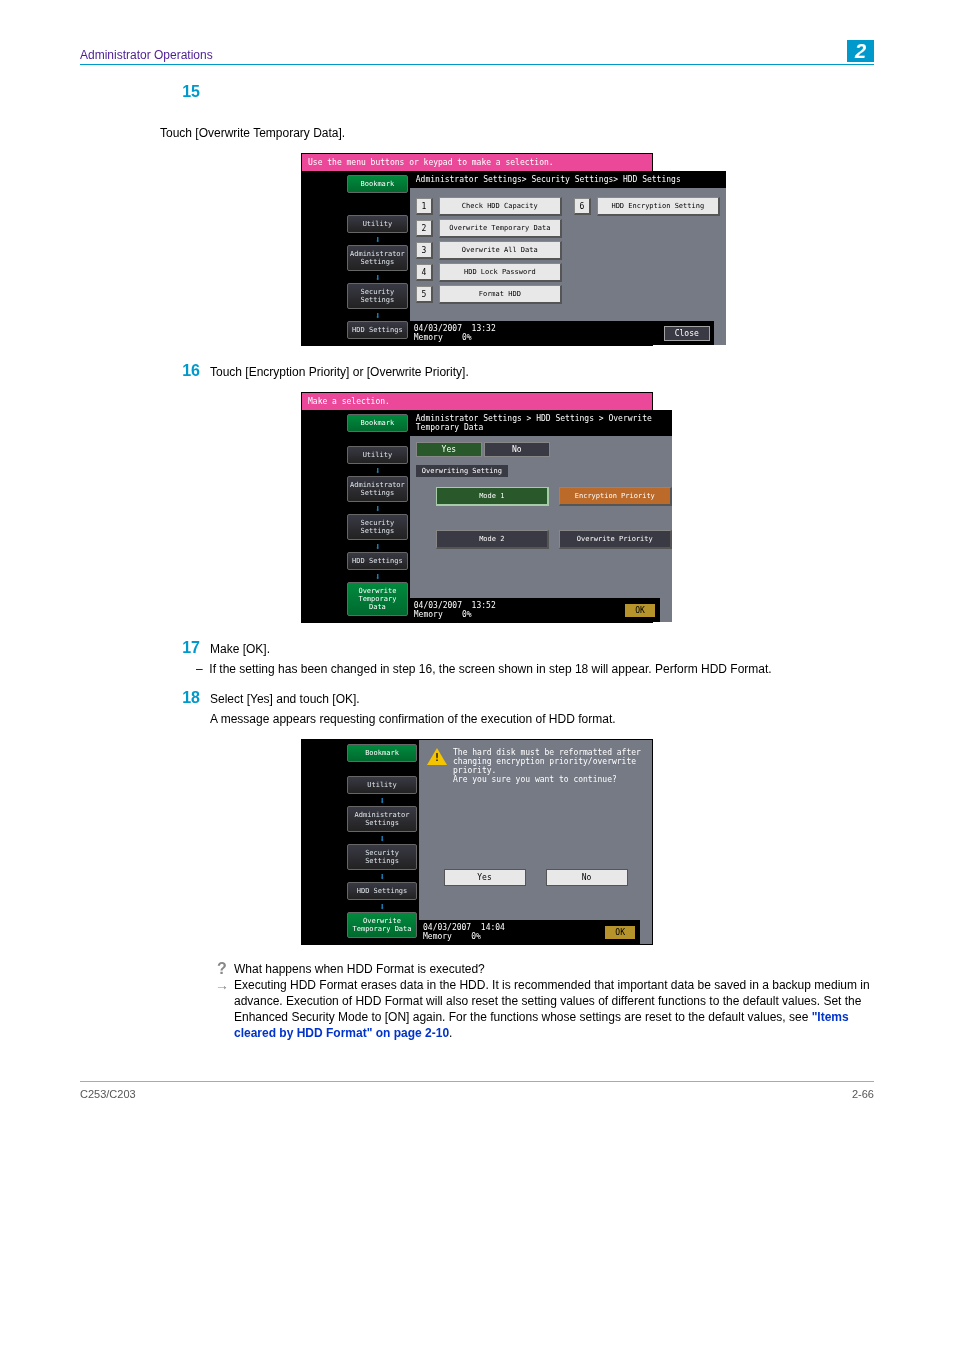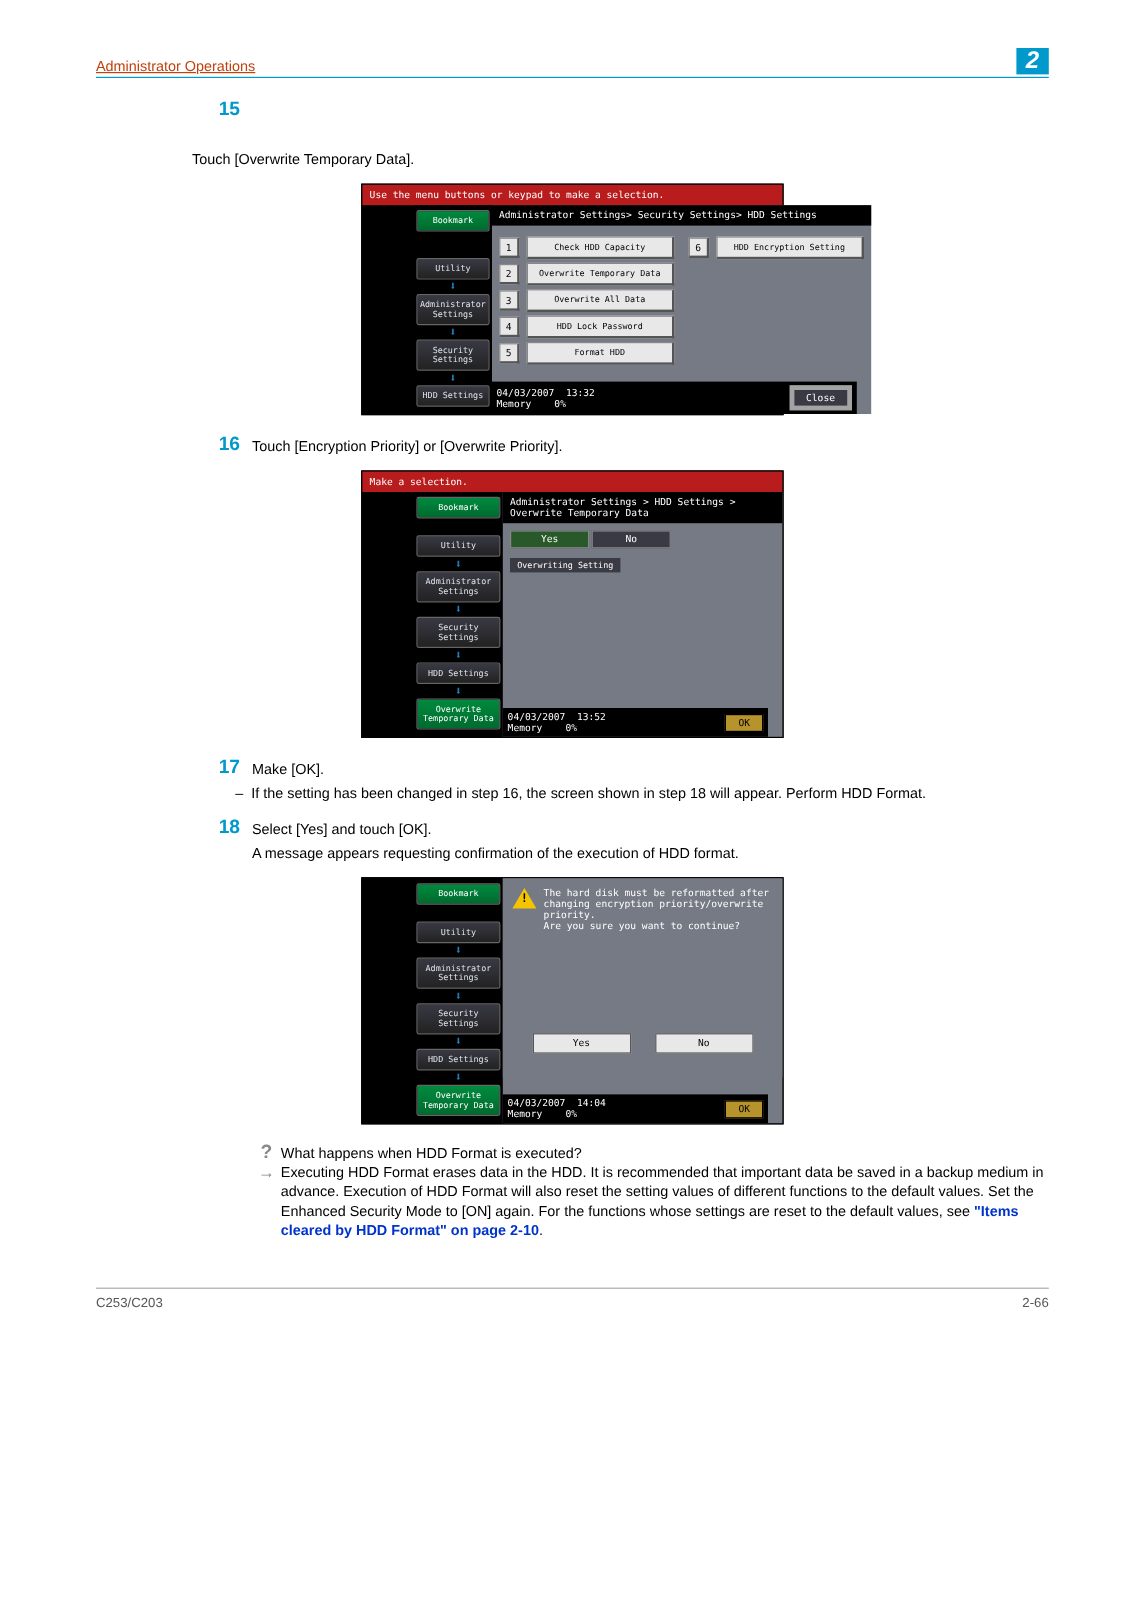--- a/index.html
+++ b/index.html
@@ -12,21 +12,21 @@
   }
   .page {
     padding: 40px 80px 20px 80px;
   }
   .running-head {
     display: flex;
     justify-content: space-between;
     align-items: flex-end;
     height: 22px;
   }
-  .running-head .title { color: #c2410c; font-size: 12px; text-decoration: underline; }
+  .running-head .title { color: #4c1d95; font-size: 12px; }
   .running-head .chap {
     background: #0099cc;
     color: #fff;
     font-size: 20px;
     font-style: italic;
     font-weight: bold;
     line-height: 22px;
     padding: 0 8px;
     height: 22px;
   }
@@ -49,21 +49,21 @@
   
   .mfp {
     margin: 6px auto 16px auto;
     width: 350px;
     background: #000;
     font-family: "Lucida Console", Monaco, monospace;
     font-size: 8px;
     color: #ddd;
     border: 1px solid #000;
   }
-  .mfp .topmsg { background: #b91c1c; color: #fff; padding: 4px 6px; }
+  .mfp .topmsg { background: #ec4899; color: #fff; padding: 4px 6px; }
   .mfp-body { display: flex; padding-left: 43px; }
   .mfp-nav { width: 70px; background: #000; padding: 4px 2px; }
   .nav-btn {
     background: linear-gradient(#393944,#222);
     border: 1px solid #666; border-radius: 2px;
     color: #dfe6ec; padding: 4px 2px; text-align: center; margin-bottom: 2px;
     font-size: 7px;
   }
   .nav-green { background: linear-gradient(#008a3e,#006a2e); color:#fff; }
   .nav-arrow { color: #1e7fb5; text-align: center; padding: 0; line-height: 10px; font-size: 10px; }
@@ -81,21 +81,21 @@
     display:flex;align-items:center;justify-content:center; font-size:7px;
   }
   .opt-btn.sel { background:#29592b; color:#fff; border-color:#a6cba6;}
   .opt-btn.orange { background: #bb6a2a; color:#fff; }
   .opt-btn.wide { width: 110px; }
   .status-bar {
     position:absolute; bottom:0; left:0; right:12px; background:#000;color:#fff;
     display:flex; justify-content:space-between; align-items:center; padding: 3px 4px;
   }
   .status-bar .close-btn {
-    background:#3a3a44; color:#fff; padding:2px 10px; border:4px solid #a3a3a3; font-size:8px;
+    background:#3a3a44; color:#fff; padding:2px 10px; border:1px solid #a3a3a3; font-size:8px;
   }
   .status-bar .ok-btn {
     background:#b7942b; color:#000; padding:2px 10px; border:1px solid #000; font-size:8px;
   }
   .yesno { display:flex; gap:2px; margin: 4px 6px 6px 6px; }
   .yesno .yn { flex:0 0 64px; text-align:center; background:#3a3a44; color:#fff; padding:2px 0; border:1px solid #888; }
   .section-label { background:#3a3a44; color:#fff; display:inline-block; padding:2px 6px; margin:2px 0 4px 30px; font-size:7px;}
   .priority-grid { display:flex; }
   .priority-grid .col { flex:1; }
 
@@ -207,20 +207,32 @@
         <div class="nav-arrow">⬇</div>
         <div class="nav-btn nav-green">Overwrite Temporary Data</div>
       </div>
       <div class="mfp-main">
         <div class="crumb">Administrator Settings &gt; HDD Settings &gt; Overwrite Temporary Data</div>
         <div class="yesno">
           <div class="yn" style="background:#29592b">Yes</div>
           <div class="yn">No</div>
         </div>
         <div class="section-label" style="margin-left:6px;">Overwriting Setting</div>
+        <div class="priority-grid">
+          <div class="col" style="padding-left:26px;">
+            <div class="opt-btn sel wide" style="margin:6px 0;">Mode 1</div>
+            <div style="height:18px"></div>
+            <div class="opt-btn wide" style="background:#3a3a44;color:#fff;">Mode 2</div>
+          </div>
+          <div class="col" style="padding-left:10px;">
+            <div class="opt-btn orange wide" style="margin:6px 0;">Encryption Priority</div>
+            <div style="height:18px"></div>
+            <div class="opt-btn wide" style="background:#3a3a44;color:#fff;">Overwrite Priority</div>
+          </div>
+        </div>
         <div class="status-bar">
           <span>
             <span>04/03/2007</span>&nbsp;&nbsp;<span>13:52</span><br>
             <span>Memory</span>&nbsp;&nbsp;&nbsp;&nbsp;<span>0%</span>
           </span>
           <span class="ok-btn">OK</span>
         </div>
       </div>
     </div>
   </div>

